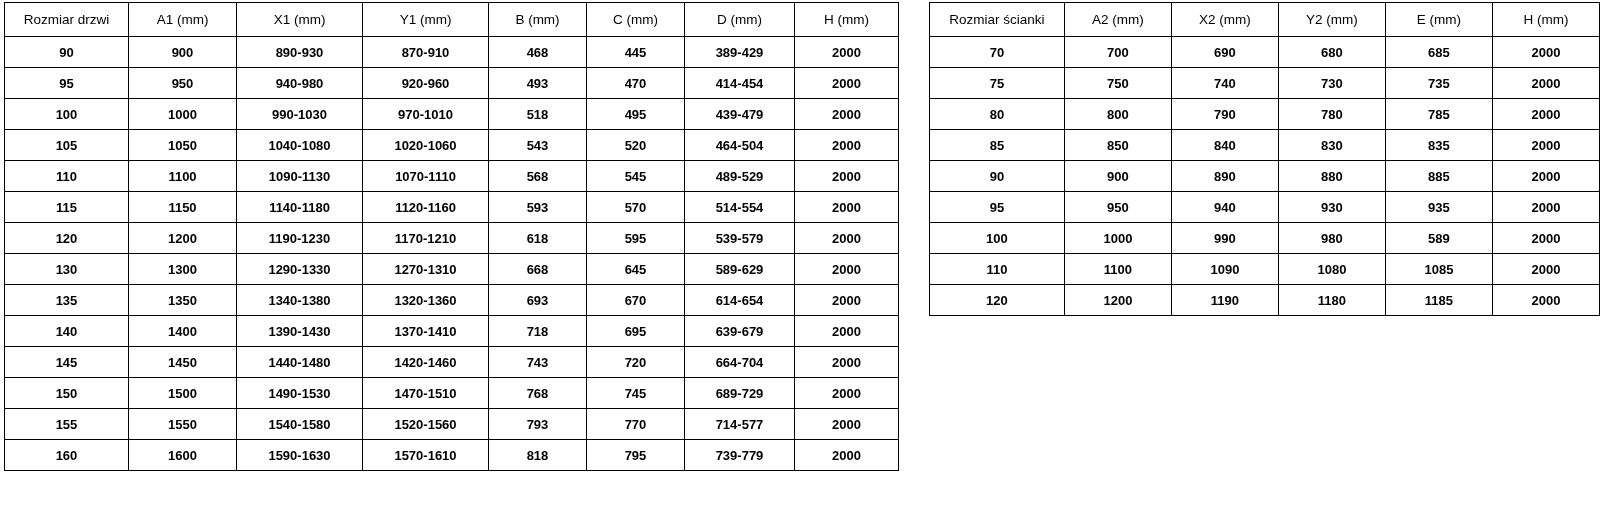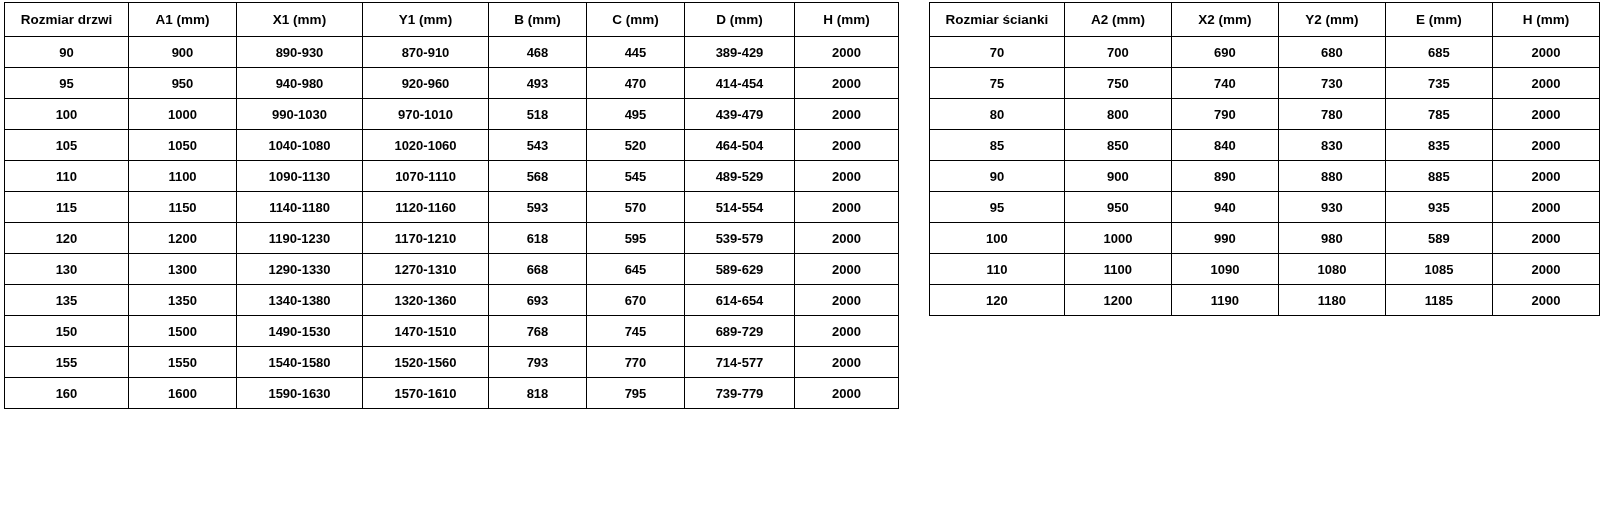--- a/index.html
+++ b/index.html
@@ -33,21 +33,21 @@
   table.spec td, table.spec th {
     border: 1px solid #000000;
     text-align: center;
     vertical-align: middle;
     font-size: 13.5px;
     padding: 0;
     height: 30px;
     background: #ffffff;
   }
   table.spec th {
-    font-weight: bold;
+    font-weight: normal;
     height: 33px;
     font-size: 13.5px;
   }
   table.spec td {
     font-weight: bold;
     font-size: 13px;
   }
 
   
   #doors-table col.c0 { width: 124px; }
@@ -181,20 +181,40 @@
           <td>135</td>
           <td>1350</td>
           <td>1340-1380</td>
           <td>1320-1360</td>
           <td>693</td>
           <td>670</td>
           <td>614-654</td>
           <td>2000</td>
         </tr>
         <tr>
+          <td>140</td>
+          <td>1400</td>
+          <td>1390-1430</td>
+          <td>1370-1410</td>
+          <td>718</td>
+          <td>695</td>
+          <td>639-679</td>
+          <td>2000</td>
+        </tr>
+        <tr>
+          <td>145</td>
+          <td>1450</td>
+          <td>1440-1480</td>
+          <td>1420-1460</td>
+          <td>743</td>
+          <td>720</td>
+          <td>664-704</td>
+          <td>2000</td>
+        </tr>
+        <tr>
           <td>150</td>
           <td>1500</td>
           <td>1490-1530</td>
           <td>1470-1510</td>
           <td>768</td>
           <td>745</td>
           <td>689-729</td>
           <td>2000</td>
         </tr>
         <tr>

